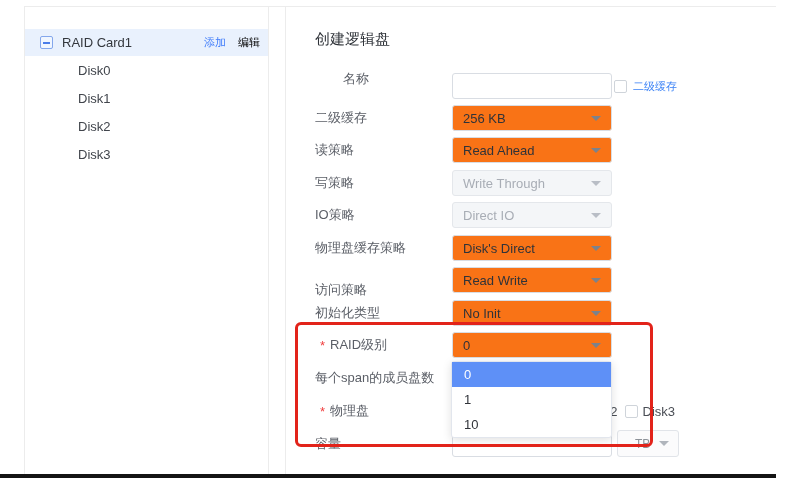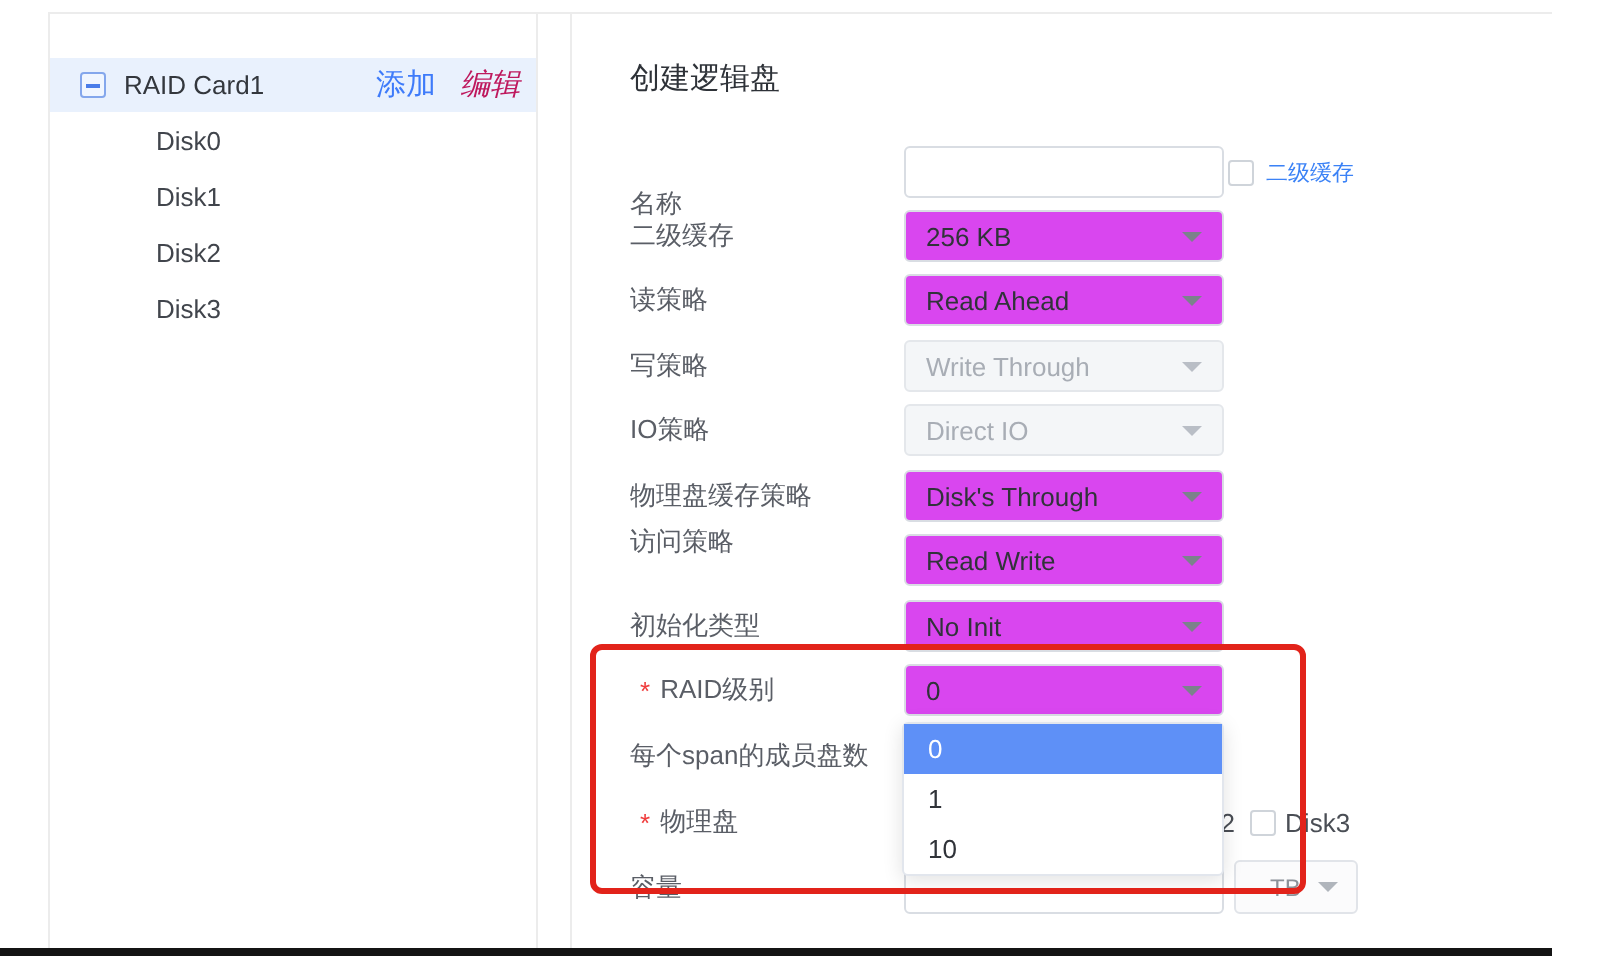--- a/index.html
+++ b/index.html
@@ -15,38 +15,38 @@
     position:absolute; left:25px; top:29px; width:243px; height:27px;
     background:#e9f1fd; display:flex; align-items:center; font-size:13px;
   }
   .collapse-icon {
     width:13px; height:13px; margin-left:15px; box-sizing:border-box;
     border:1px solid #84a7ec; border-radius:2px; background:#f0f6ff;
     display:flex; align-items:center; justify-content:center; cursor:pointer;
   }
   .collapse-icon i { display:block; width:7px; height:2px; background:#4a7de9; }
   .tree-root-label { margin-left:9px; color:#33373d; }
-  .tree-actions { margin-left:auto; display:flex; gap:12px; padding-right:8px; font-size:15px; }
+  .tree-actions { margin-left:auto; display:flex; gap:12px; padding-right:8px; font-size:11px; }
   .link-add { color:#3e7bfa; cursor:pointer; }
-  .link-edit { color:#be185d; cursor:pointer;font-style:italic; }
+  .link-edit { color:#000000; cursor:pointer; }
   .tree-child {
     position:absolute; left:78px; width:150px; height:28px;
     display:flex; align-items:center; font-size:13px; color:#41454c; cursor:pointer;
   }
 
   
   .page-title { position:absolute; left:315px; top:30px; font-size:15px; color:#2e3238; }
   .f-label {
     position:absolute; left:315px; height:26px; display:flex; align-items:center;
     font-size:13px; color:#5a5e66; white-space:nowrap;
   }
   .req { color:#f03e3e; margin-right:5px; }
   .ctl {
     position:absolute; left:452px; width:160px; height:26px; box-sizing:border-box;
-    border:1px solid #d9dde3; border-radius:3px; background:#d946ef;
+    border:1px solid #d9dde3; border-radius:3px; background:#f97316;
     display:flex; align-items:center; padding:0 10px; font-size:13px; color:#303339;
   }
   .ctl.select { cursor:pointer; }
   .caret {
     margin-left:auto; width:0; height:0;
     border-left:5px solid transparent; border-right:5px solid transparent;
     border-top:5px solid #7b828c;
   }
   .ctl.disabled { background:#f4f6f8; color:#a8adb5; border-color:#e4e7eb; cursor:not-allowed; }
   .ctl.disabled .caret { border-top-color:#b9bec6; }
@@ -124,21 +124,21 @@
     </div>
   <div class="tree-child" style="top:112px;">
       <span>Disk2</span>
     </div>
   <div class="tree-child" style="top:140px;">
       <span>Disk3</span>
     </div>
 
   <div class="page-title">创建逻辑盘</div>
 
-  <div class="f-label" style="top:89px;">名称</div>
+  <div class="f-label" style="top:66px;margin-left:28px;">名称</div>
   <input class="native" style="top: 73px;" value="">
   <div class="checkbox cache-check"></div>
   <div class="cache-label">二级缓存</div>
 
   <div class="f-label" style="top:105px;">二级缓存</div>
   <div class="ctl select" style="top:105px;">
     <span>256 KB</span>
     <span class="caret"></span>
   </div>
 
@@ -155,25 +155,25 @@
   </div>
 
   <div class="f-label" style="top:202px;">IO策略</div>
   <div class="ctl select disabled" style="top:202px;">
     <span>Direct IO</span>
     <span class="caret"></span>
   </div>
 
   <div class="f-label" style="top:235px;">物理盘缓存策略</div>
   <div class="ctl select" style="top:235px;">
-    <span>Disk's Through</span>
-    <span class="caret"></span>
-  </div>
-
-  <div class="f-label" style="top:258px;">访问策略</div>
+    <span>Disk's Direct</span>
+    <span class="caret"></span>
+  </div>
+
+  <div class="f-label" style="top:277px;">访问策略</div>
   <div class="ctl select" style="top:267px;">
     <span>Read Write</span>
     <span class="caret"></span>
   </div>
 
   <div class="f-label" style="top:300px;">初始化类型</div>
   <div class="ctl select" style="top:300px;">
     <span>No Init</span>
     <span class="caret"></span>
   </div>

